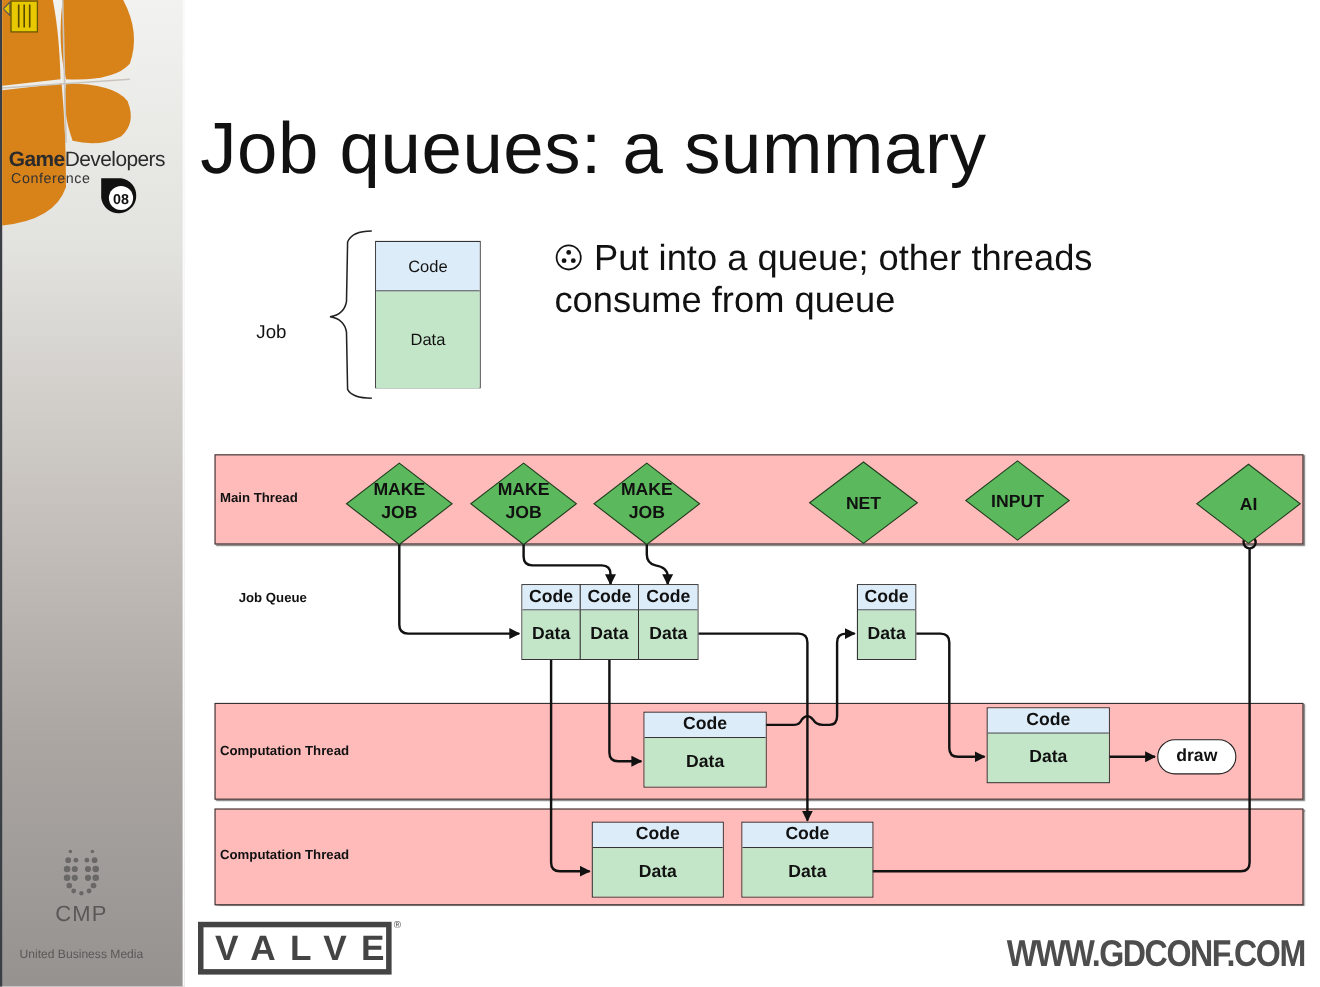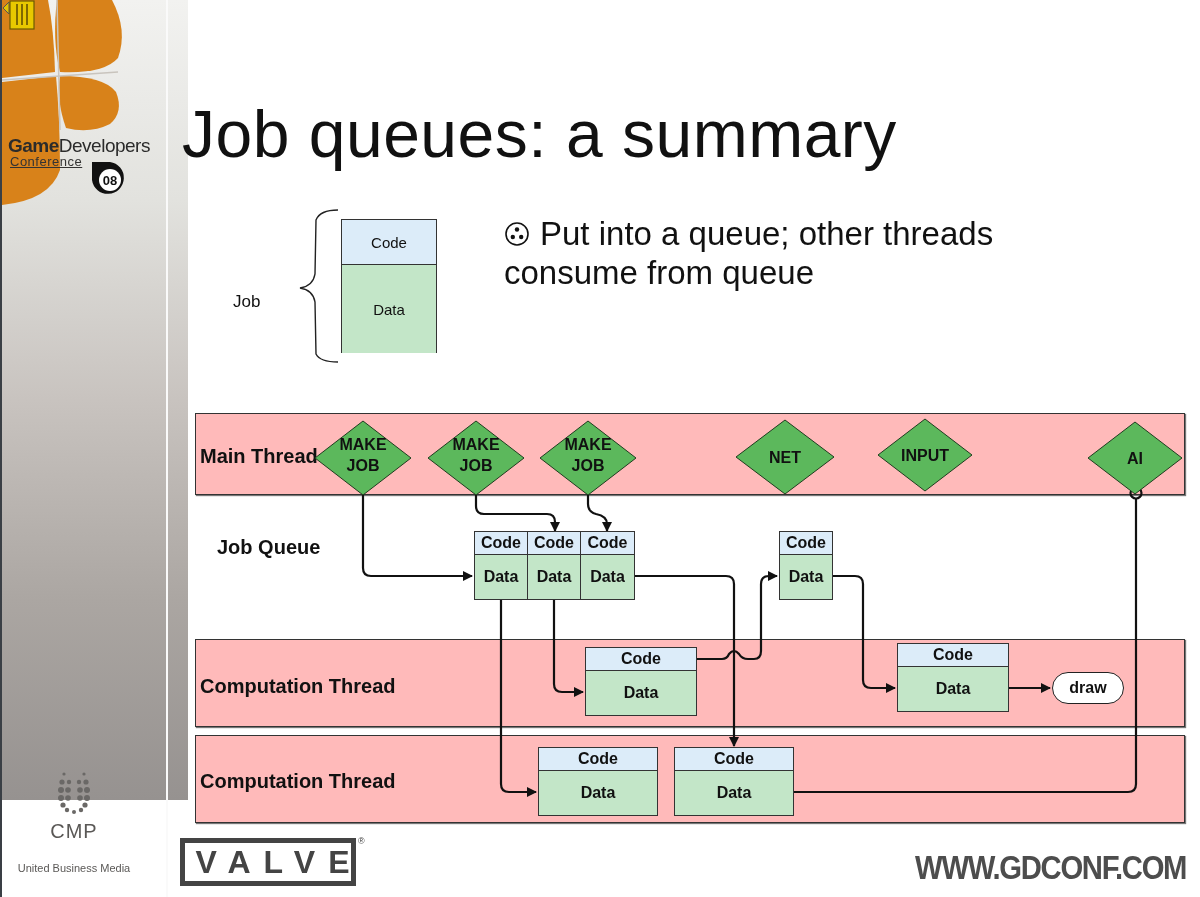--- a/index.html
+++ b/index.html
@@ -1,26 +1,26 @@
 <!DOCTYPE html>
 <html><head>
   <meta charset="utf-8">
   <style>
     html, body { margin: 0; padding: 0; }
     body { width: 1200px; height: 897px; position: relative; overflow: hidden; background: #ffffff; font-family: "Liberation Sans", sans-serif; }
 
     
-    .sidebar { position: absolute; left: 0; top: 0; width: 168px; height: 800px;
-      background: linear-gradient(to bottom, #f2f2f0 0%, #e2e2de 25%, #c8c3bf 50%, #aba6a2 75%, #969290 100%); padding-left: 20px; }
+    .sidebar { position: absolute; left: 0; top: 0; width: 168px; height: 897px;
+      background: linear-gradient(to bottom, #f2f2f0 0%, #e2e2de 25%, #c8c3bf 50%, #aba6a2 75%, #969290 100%); }
     .sidebar-edge { position: absolute; left: 0; top: 0; width: 2px; height: 897px; background: #3a3f45; }
     .sidebar-right { position: absolute; left: 166px; top: 0; width: 2px; height: 897px; background: #fafafa; }
     .gdc-logo { position: absolute; left: 0; top: 0; width: 168px; height: 210px; }
     .gdc-text { position: absolute; left: 8px; top: 135px; font-size: 19px; color: #2b2b2b; letter-spacing: -0.5px; white-space: nowrap; }
     .gdc-text b { font-weight: bold; }
-    .gdc-sub { position: absolute; left: 10px; top: 154px; font-size: 13px; color: #333; letter-spacing: 0.5px; text-decoration: underline; }
+    .gdc-sub { position: absolute; left: 10px; top: 154px; font-size: 13px; color: #333; letter-spacing: 0.5px; }
     .gdc-badge { position: absolute; left: 90px; top: 160px; width: 36px; height: 36px; }
     .flag-icon { position: absolute; left: 3px; top: 0; width: 33px; height: 32px; }
 
     .cmp-logo { position: absolute; left: 0; top: 760px; width: 168px; height: 137px; }
     .cmp-text { position: absolute; left: 0; width: 148px; top: 820px; text-align: center; font-size: 20px; color: #5a5856; letter-spacing: 1px; }
     .cmp-sub { position: absolute; left: 0; width: 148px; top: 862px; text-align: center; font-size: 11px; color: #5a5856; }
 
     
     .title { position: absolute; left: 182px; top: 52px; font-size: 66px; font-weight: normal; color: #111; letter-spacing: 0.5px; white-space: nowrap; }
 
@@ -32,21 +32,21 @@
     .legend-data { height: 88px; background: #c3e6c8; display: flex; align-items: center; justify-content: center; font-size: 15px; color: #111; }
 
     
     .bullets { position: absolute; left: 504px; top: 214px; width: 620px; font-size: 33px; color: #111; line-height: 39px; }
     .bullet { margin-bottom: 20px; display: block; }
     .bullet-icon { display: inline-block; width: 26px; height: 26px; vertical-align: -2px; margin-right: 10px; }
 
     
     .diagram { position: absolute; left: 0; top: 0; width: 1200px; height: 897px; pointer-events: none; }
     .lane { position: absolute; background: #ffbaba; border: 1px solid #333; box-sizing: border-box; box-shadow: 1px 1px 1px #777; }
-    .lane-label { position: absolute; font-weight: bold; font-size: 20px; color: #111; white-space: nowrap; }
+    .lane-label { position: absolute; font-weight: bold; font-size: 12px; color: #111; white-space: nowrap; }
 
     .jobcell { position: absolute; border: 1px solid #333; box-sizing: border-box; }
     .jc-code { background: #dcecf9; border-bottom: 1px solid #333; display: flex; align-items: center; justify-content: center; font-weight: bold; font-size: 16px; color: #111; box-sizing: border-box; }
     .jc-data { background: #c3e6c8; display: flex; align-items: center; justify-content: center; font-weight: bold; font-size: 16px; color: #111; box-sizing: border-box; }
 
     .diamond-label { font-family: "Liberation Sans", sans-serif; font-weight: bold; font-size: 16px; fill: #111; text-anchor: middle; }
     .draw-pill { position: absolute; left: 1052px; top: 672px; width: 72px; height: 32px; border: 1.5px solid #222; border-radius: 16px; background: #fff; box-sizing: border-box; display: flex; align-items: center; justify-content: center; font-weight: bold; font-size: 16px; color: #111; }
 
     
     .valve-logo { position: absolute; left: 180px; top: 838px; width: 176px; height: 48px; border: 5px solid #444; box-sizing: border-box; display: flex; align-items: center; justify-content: center; font-size: 32px; font-weight: bold; color: #444; letter-spacing: 13px; padding-left: 22px; }

